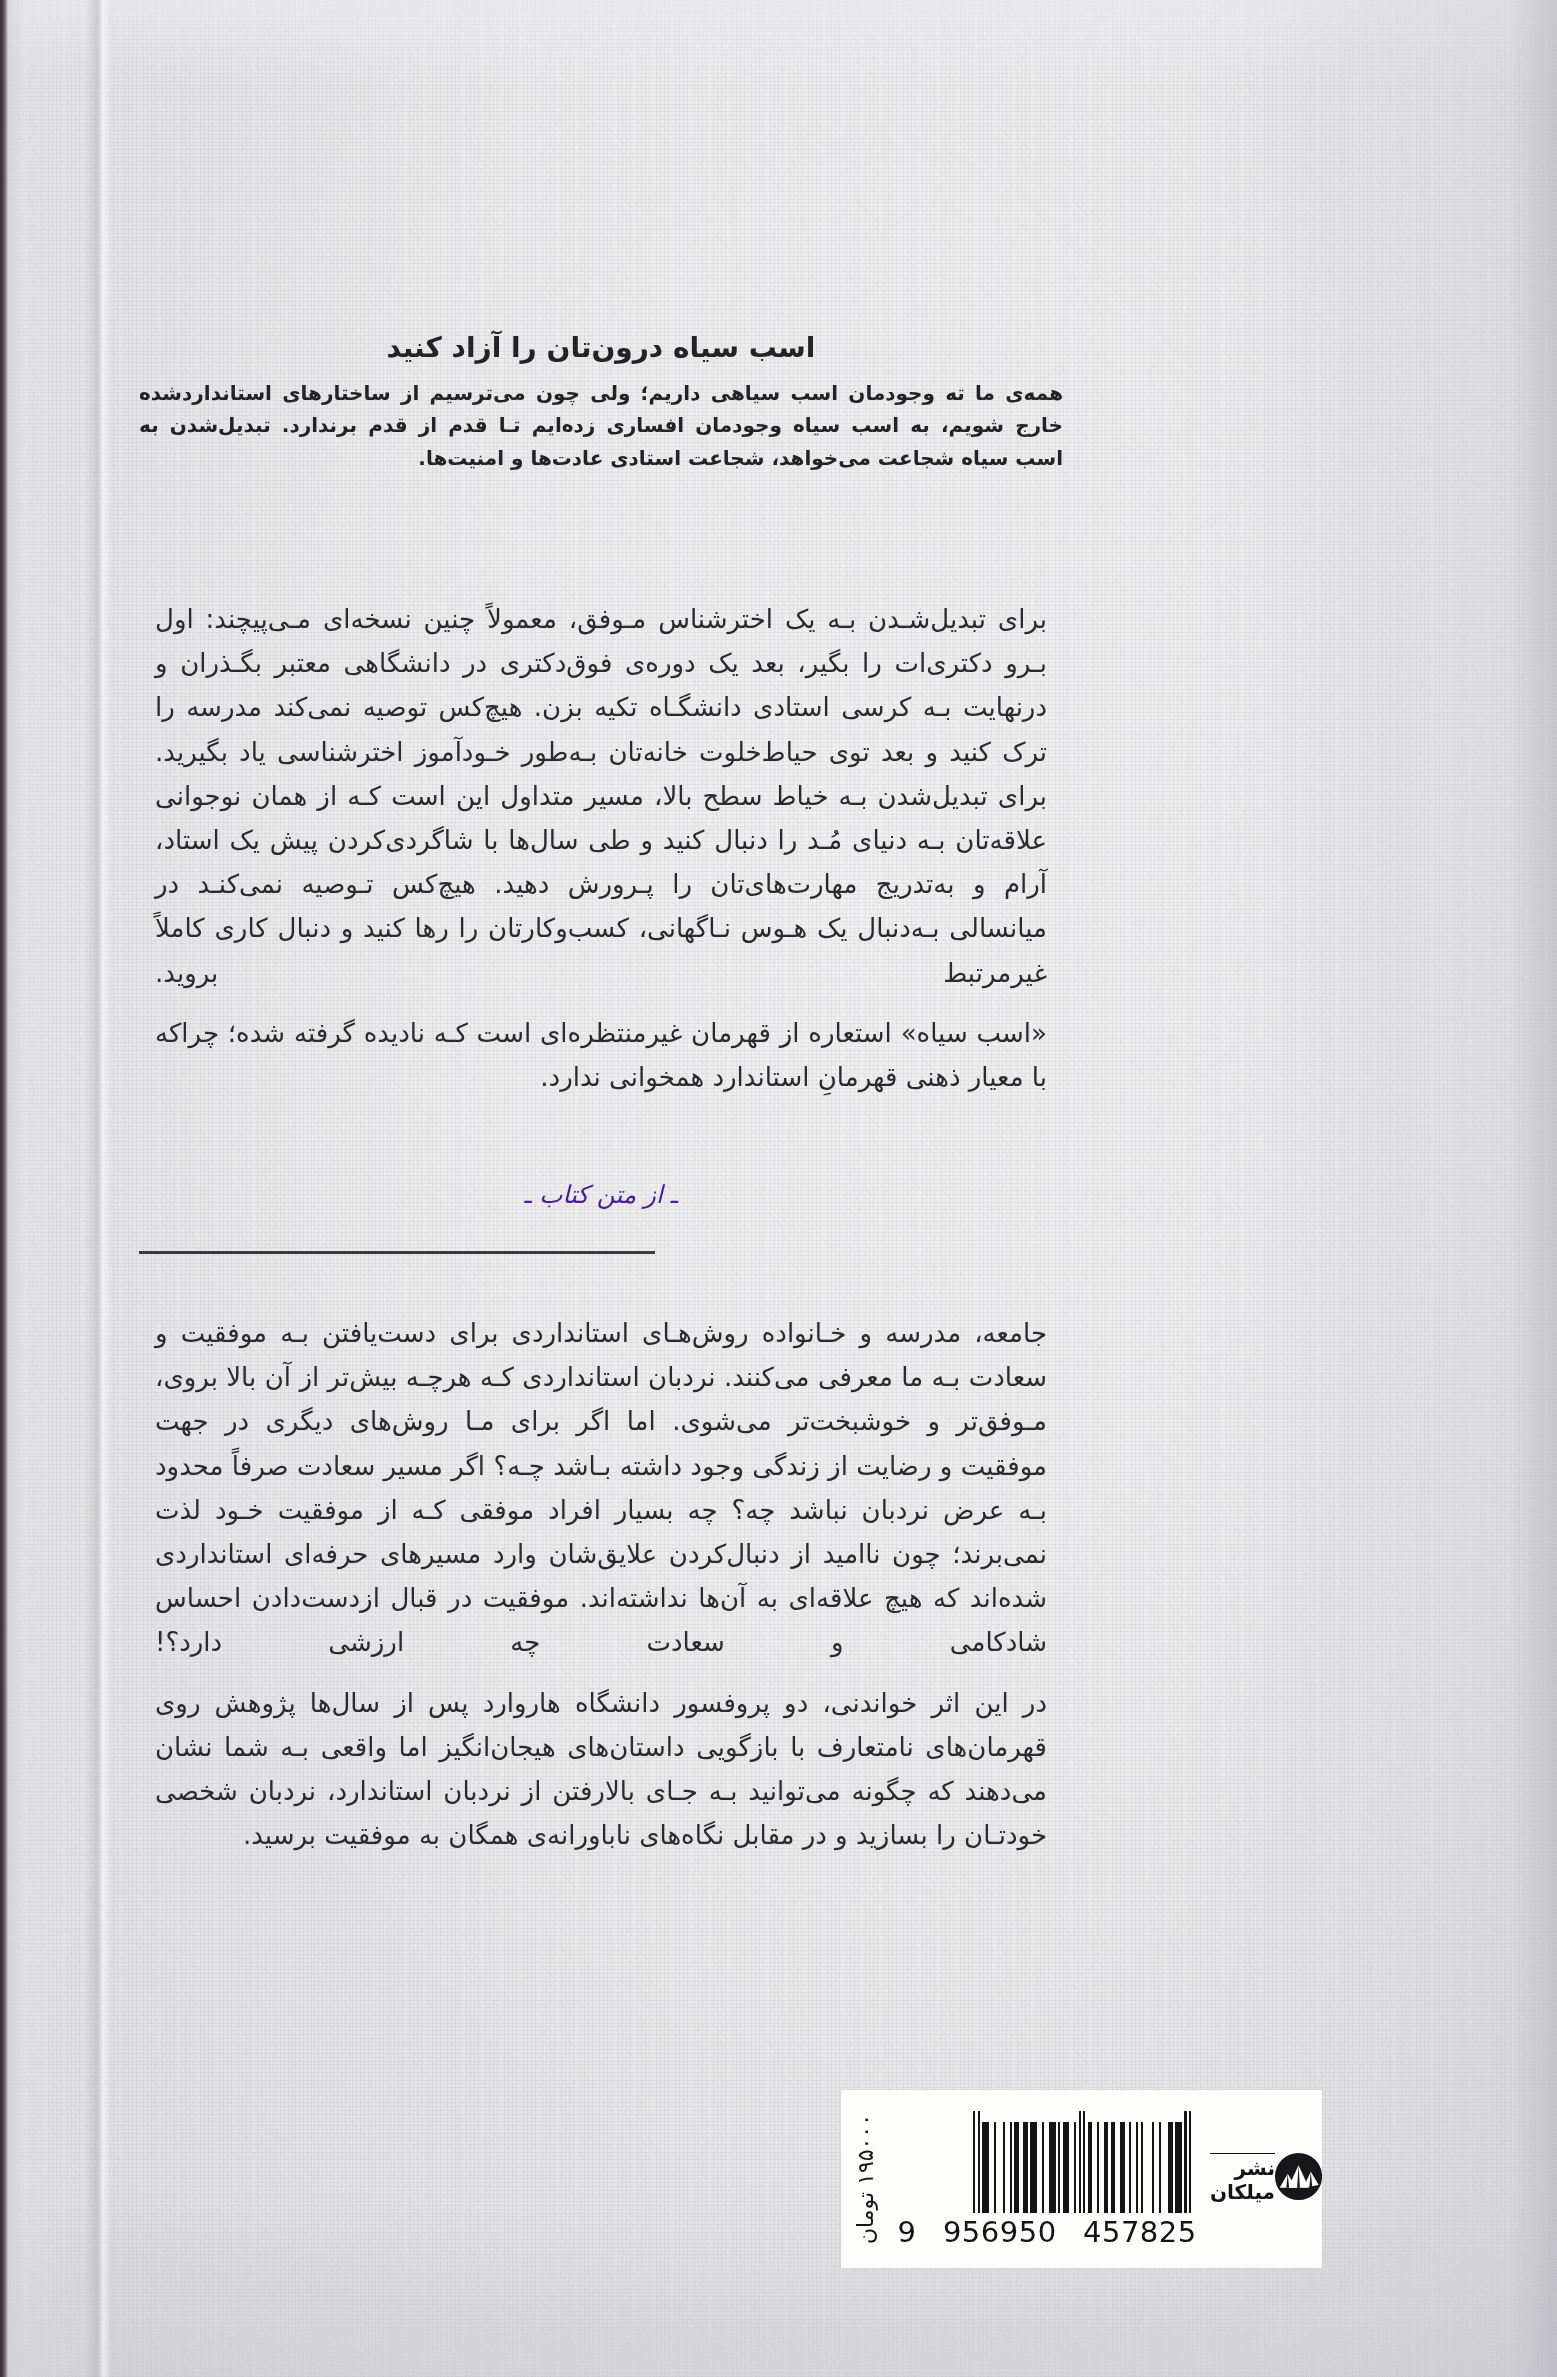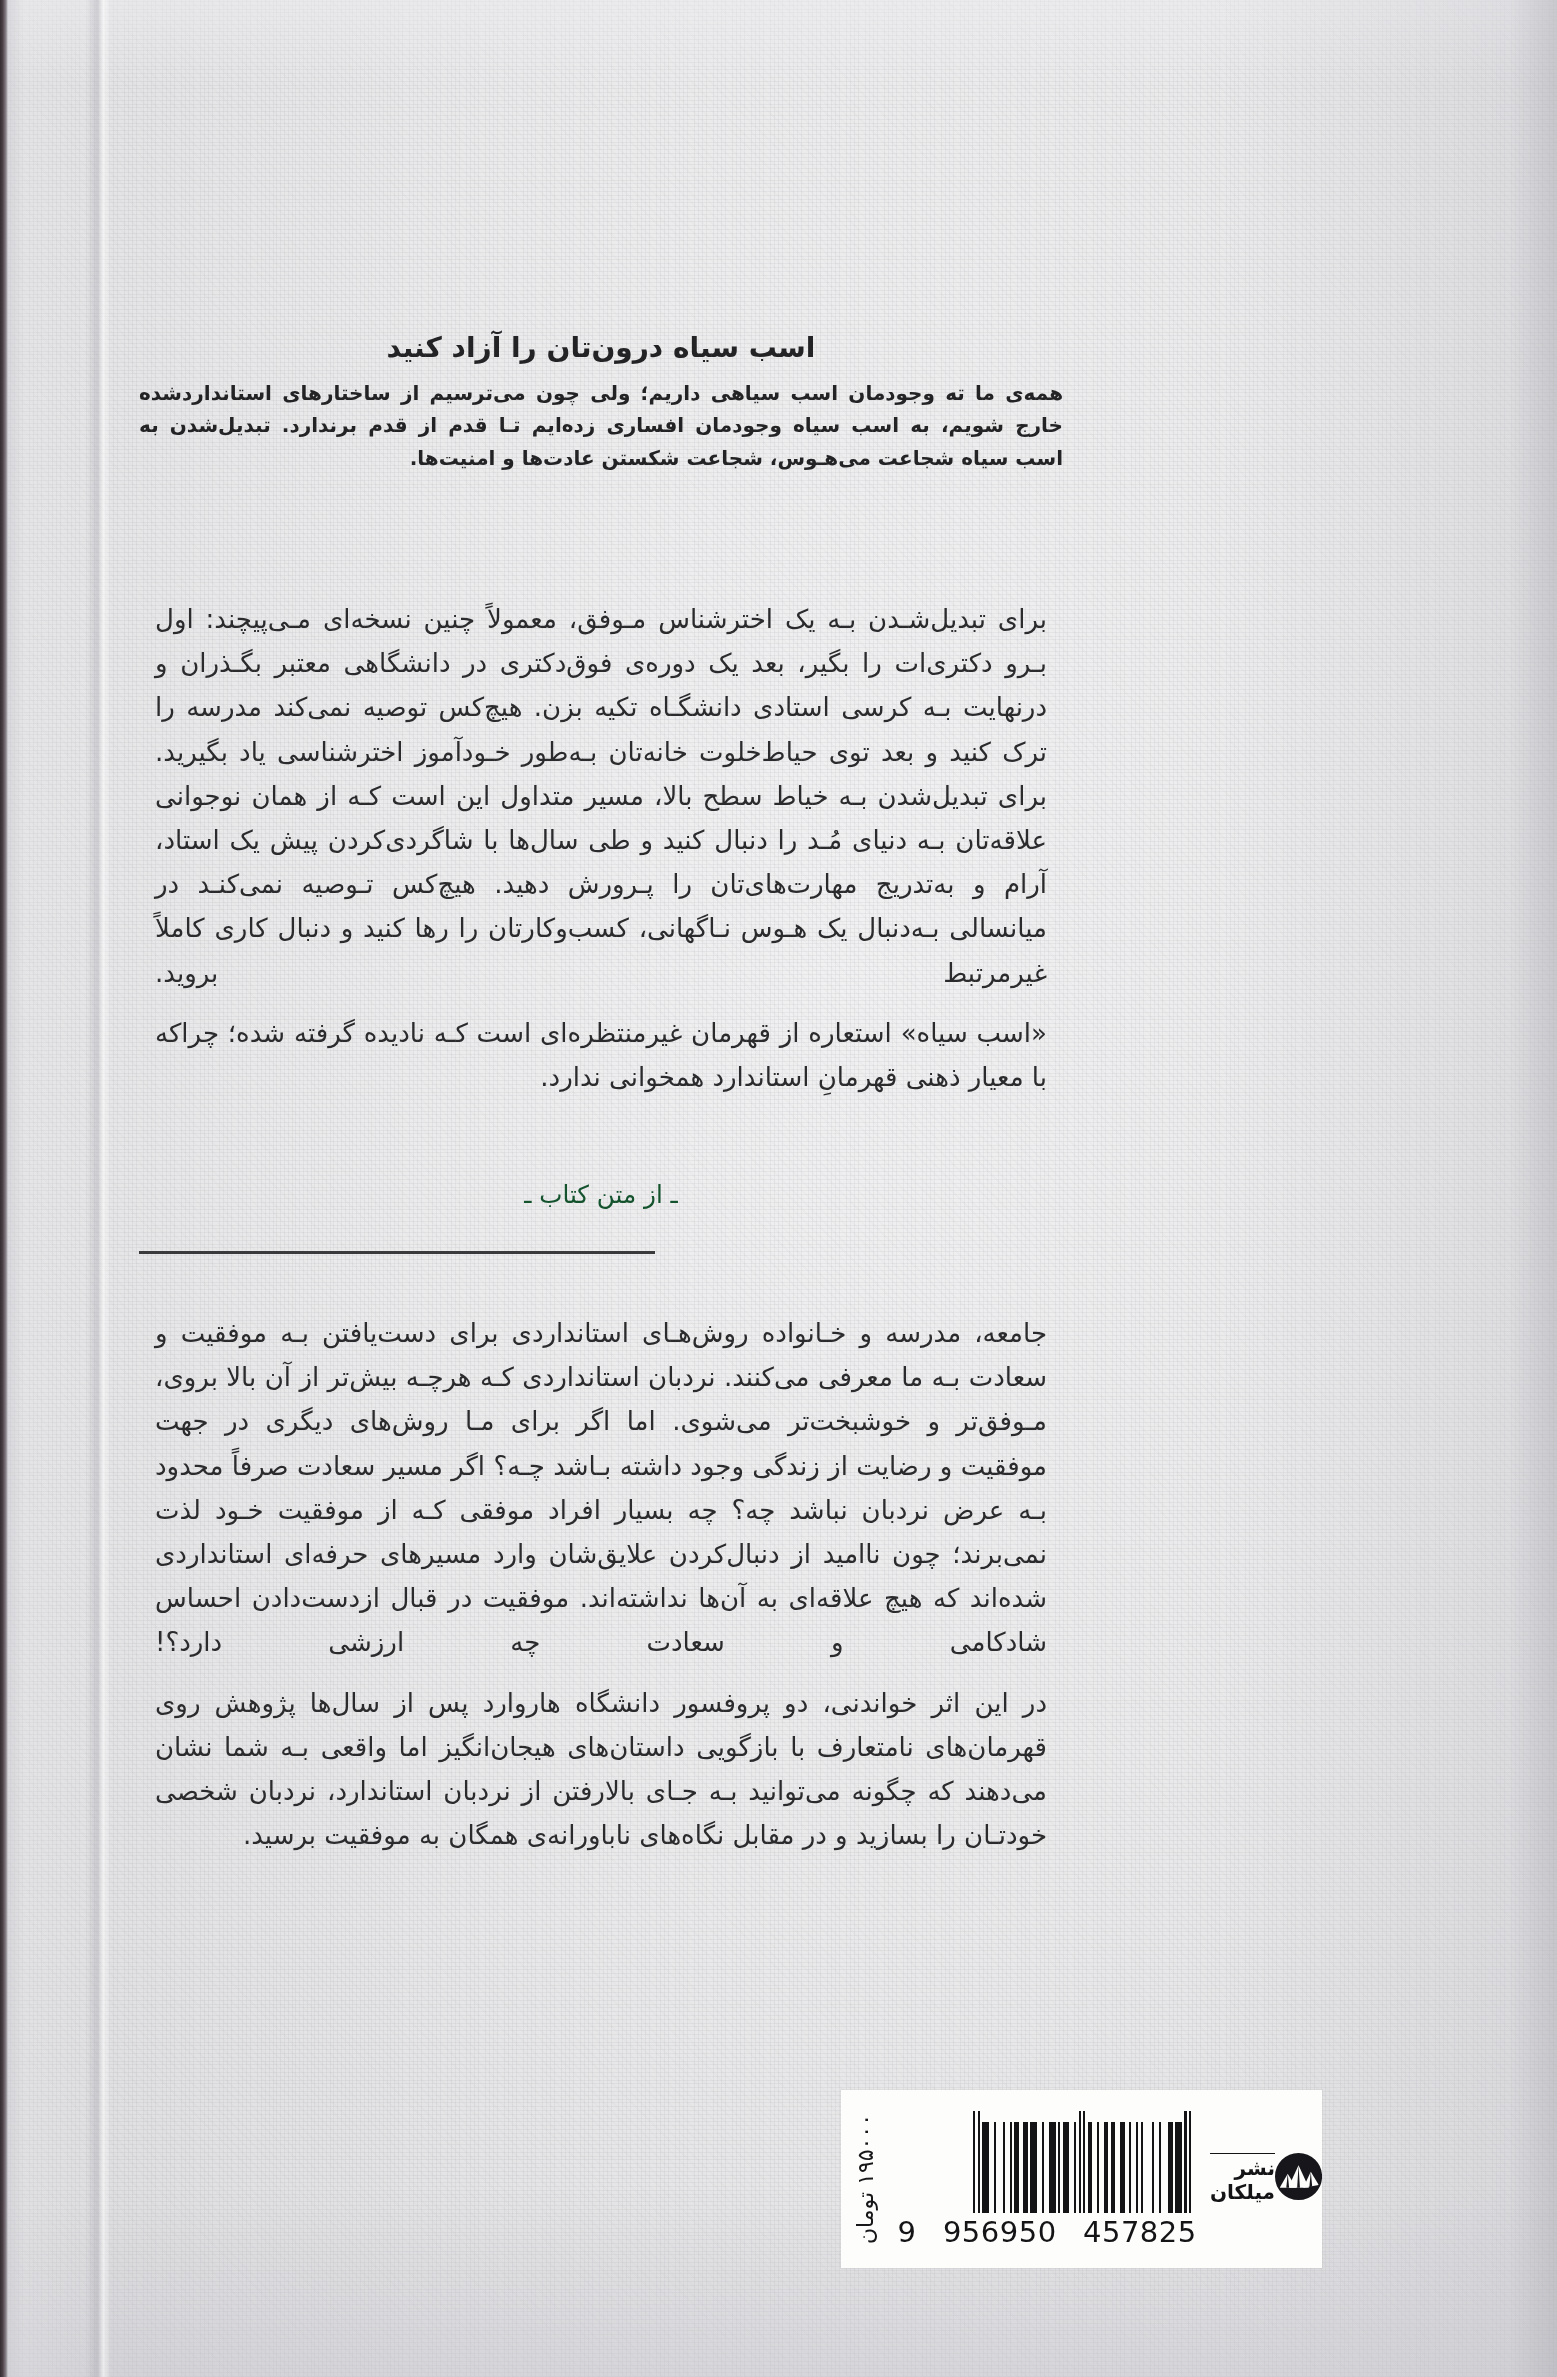--- a/index.html
+++ b/index.html
@@ -120,21 +120,22 @@
   #quote-block { top: 581px; }
   #outro-block { top: 1295px; }
 
   .attribution {
     position: absolute;
     top: 1180px;
     right: 0;
     width: 100%;
     font-size: 24.6px;
     text-align: center;
-    color: #14532d;
+    color: #4c1d95;
+    font-style: italic;
   }
 
   #divider {
     position: absolute;
     top: 1251px;
     left: 0;
     width: 516px;
     height: 2.8px;
     background: #3a3a3d;
   }
@@ -226,21 +227,21 @@
   <div id="spine-edge"></div>
   <div id="spine-fold"></div>
 
   <div id="content">
 
     <div class="headline">اسب سیاه درون‌تان را آزاد کنید</div>
 
     <div class="lede">
       <div>همه‌ی ما ته وجودمان اسب سیاهی داریم؛ ولی چون می‌ترسیم از ساختارهای استانداردشده</div>
       <div>خارج شویم، به اسب سیاه وجودمان افساری زده‌ایم تـا قدم از قدم برندارد. تبدیل‌شدن به</div>
-      <div class="last">اسب سیاه شجاعت می‌هـوس، شجاعت شکستن عادت‌ها و امنیت‌ها.</div>
+      <div class="last">اسب سیاه شجاعت می‌خواهد، شجاعت استادی عادت‌ها و امنیت‌ها.</div>
     </div>
 
     <div class="body-block" id="quote-block">
       <p class="j">برای تبدیل‌شـدن بـه یک اخترشناس مـوفق، معمولاً چنین نسخه‌ای مـی‌پیچند: اول بـرو دکتری‌ات را بگیر، بعد یک دوره‌ی فوق‌دکتری در دانشگاهی معتبر بگـذران و درنهایت بـه کرسی استادی دانشگـاه تکیه بزن. هیچ‌کس توصیه نمی‌کند مدرسه را ترک کنید و بعد توی حیاط‌خلوت خانه‌تان بـه‌طور خـودآموز اخترشناسی یاد بگیرید. برای تبدیل‌شدن بـه خیاط سطح بالا، مسیر متداول این است کـه از همان نوجوانی علاقه‌تان بـه دنیای مُـد را دنبال کنید و طی سال‌ها با شاگردی‌کردن پیش یک استاد، آرام و به‌تدریج مهارت‌های‌تان را پـرورش دهید. هیچ‌کس تـوصیه نمی‌کنـد در میانسالی بـه‌دنبال یک هـوس نـاگهانی، کسب‌وکارتان را رها کنید و دنبال کاری کاملاً غیرمرتبط بروید.</p>
       <p class="jl">«اسب سیاه» استعاره از قهرمان غیرمنتظره‌ای است کـه نادیده گرفته شده؛ چراکه با معیار ذهنی قهرمانِ استاندارد همخوانی ندارد.</p>
     </div>
 
     <div class="attribution">ـ از متن کتاب ـ</div>
 
     <div id="divider"></div>

